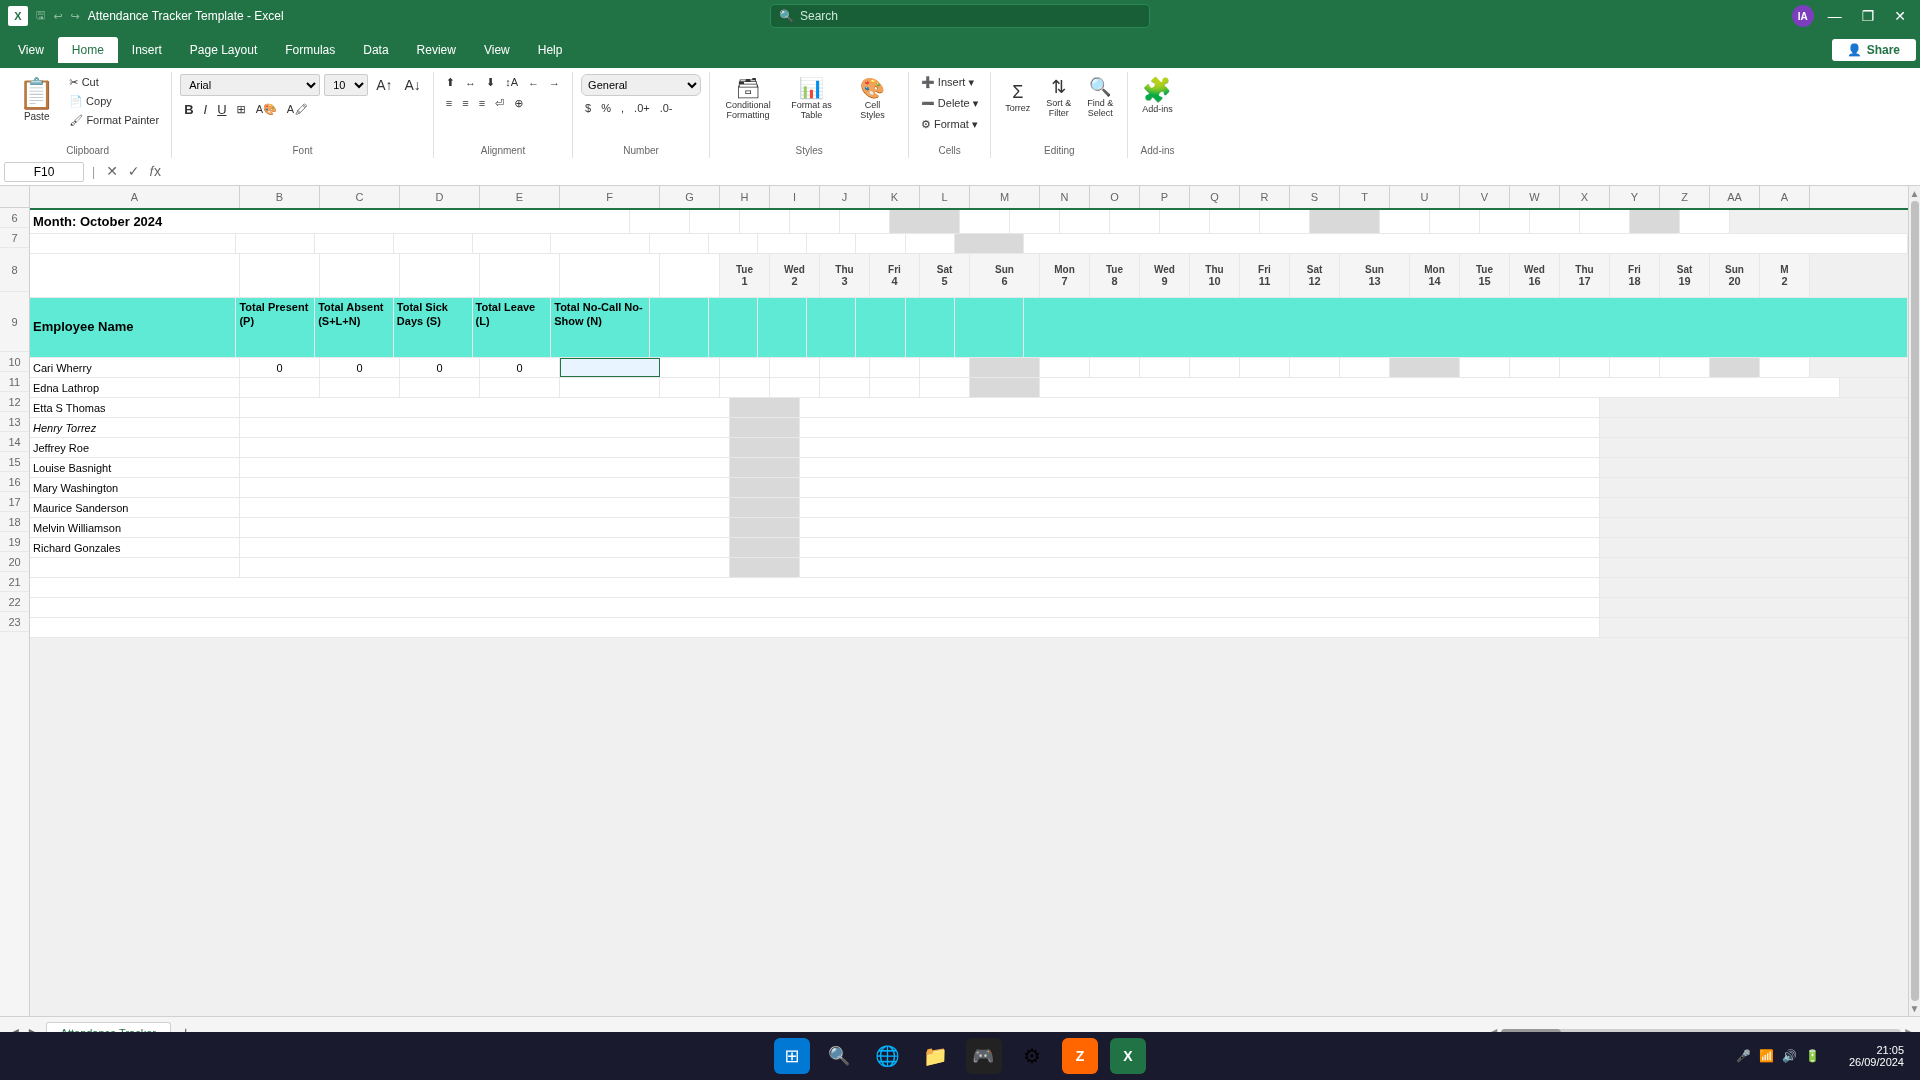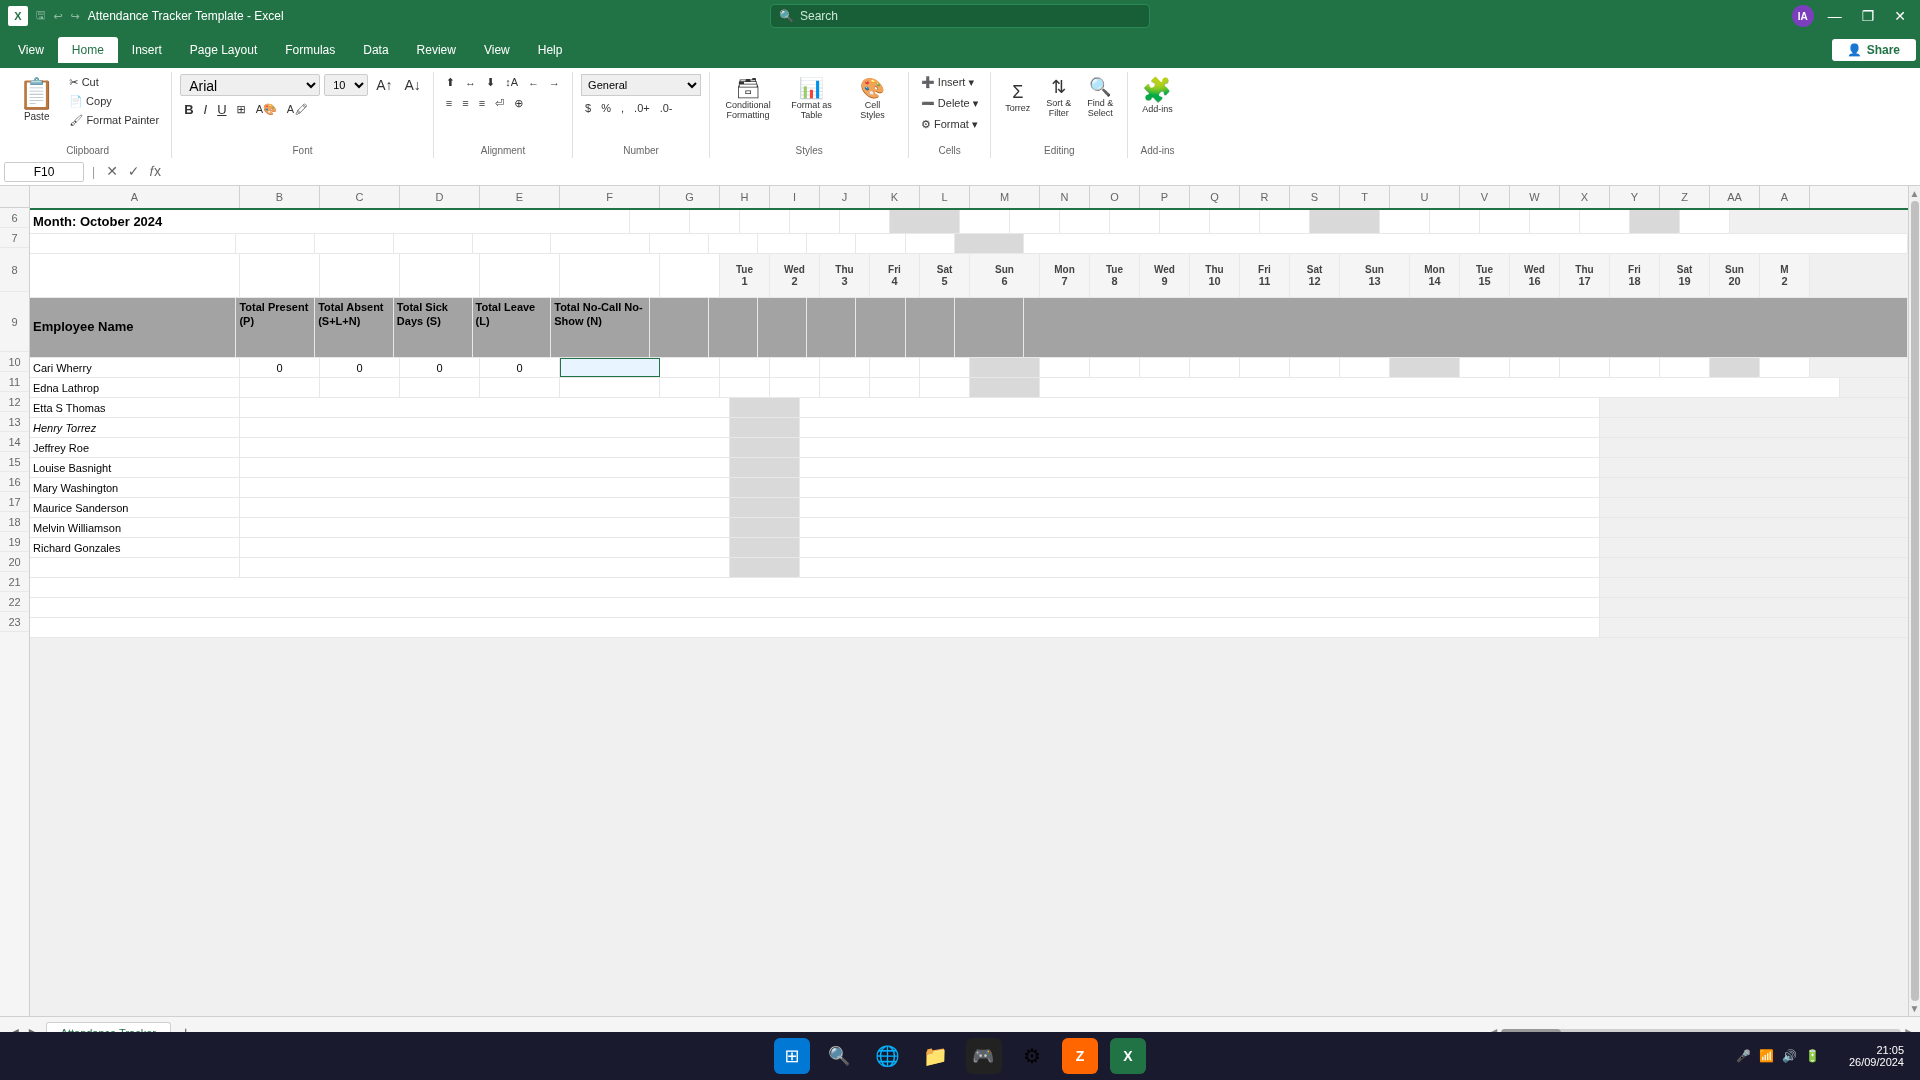--- a/index.html
+++ b/index.html
@@ -116,21 +116,21 @@
       padding: 2px 4px;
       cursor: pointer;
       border-radius: 2px;
       font-size: 11px;
       color: #333;
     }
     .font-selector {
       border: 1px solid #ccc;
       border-radius: 2px;
       padding: 2px 4px;
-      font-size: 14px;
+      font-size: 11px;
       height: 22px;
       width: 140px;
     }
     .size-selector {
       border: 1px solid #ccc;
       border-radius: 2px;
       padding: 2px 4px;
       font-size: 11px;
       height: 22px;
       width: 44px;
@@ -215,21 +215,21 @@
       font-size: 11px;
       padding: 1px 3px;
       overflow: hidden;
       display: flex;
       align-items: center;
       white-space: nowrap;
       background: white;
     }
     .grid-cell.gray-bg { background: #d9d9d9; }
     .grid-cell.header-cell {
-      background: #a3a3a3;
+      background: #5eead4;
       font-weight: 600;
       font-size: 11px;
       white-space: normal;
       flex-wrap: wrap;
       align-items: flex-start;
       padding: 2px 3px;
       line-height: 1.3;
     }
     .grid-cell.month-cell {
       font-size: 13px;
@@ -432,21 +432,21 @@
         <span class="small-btn">⏎</span>
         <span class="small-btn">⊕</span>
       </div>
     </div>
     <div class="ribbon-group-label">Alignment</div>
   </div>
 
   <div class="ribbon-group">
     <div class="ribbon-group-content" style="flex-direction:column;gap:4px;">
       <div>
-        <select style="border:1px solid #ccc;border-radius:0;padding:2px;font-size:11px;width:120px;height:22px;">
+        <select style="border:1px solid #ccc;border-radius:6px;padding:2px;font-size:11px;width:120px;height:22px;">
           <option>General</option>
         </select>
       </div>
       <div style="display:flex;gap:2px;align-items:center;">
         <span class="small-btn">$</span>
         <span class="small-btn">%</span>
         <span class="small-btn">,</span>
         <span class="small-btn">.0+</span>
         <span class="small-btn">.0-</span>
       </div>

